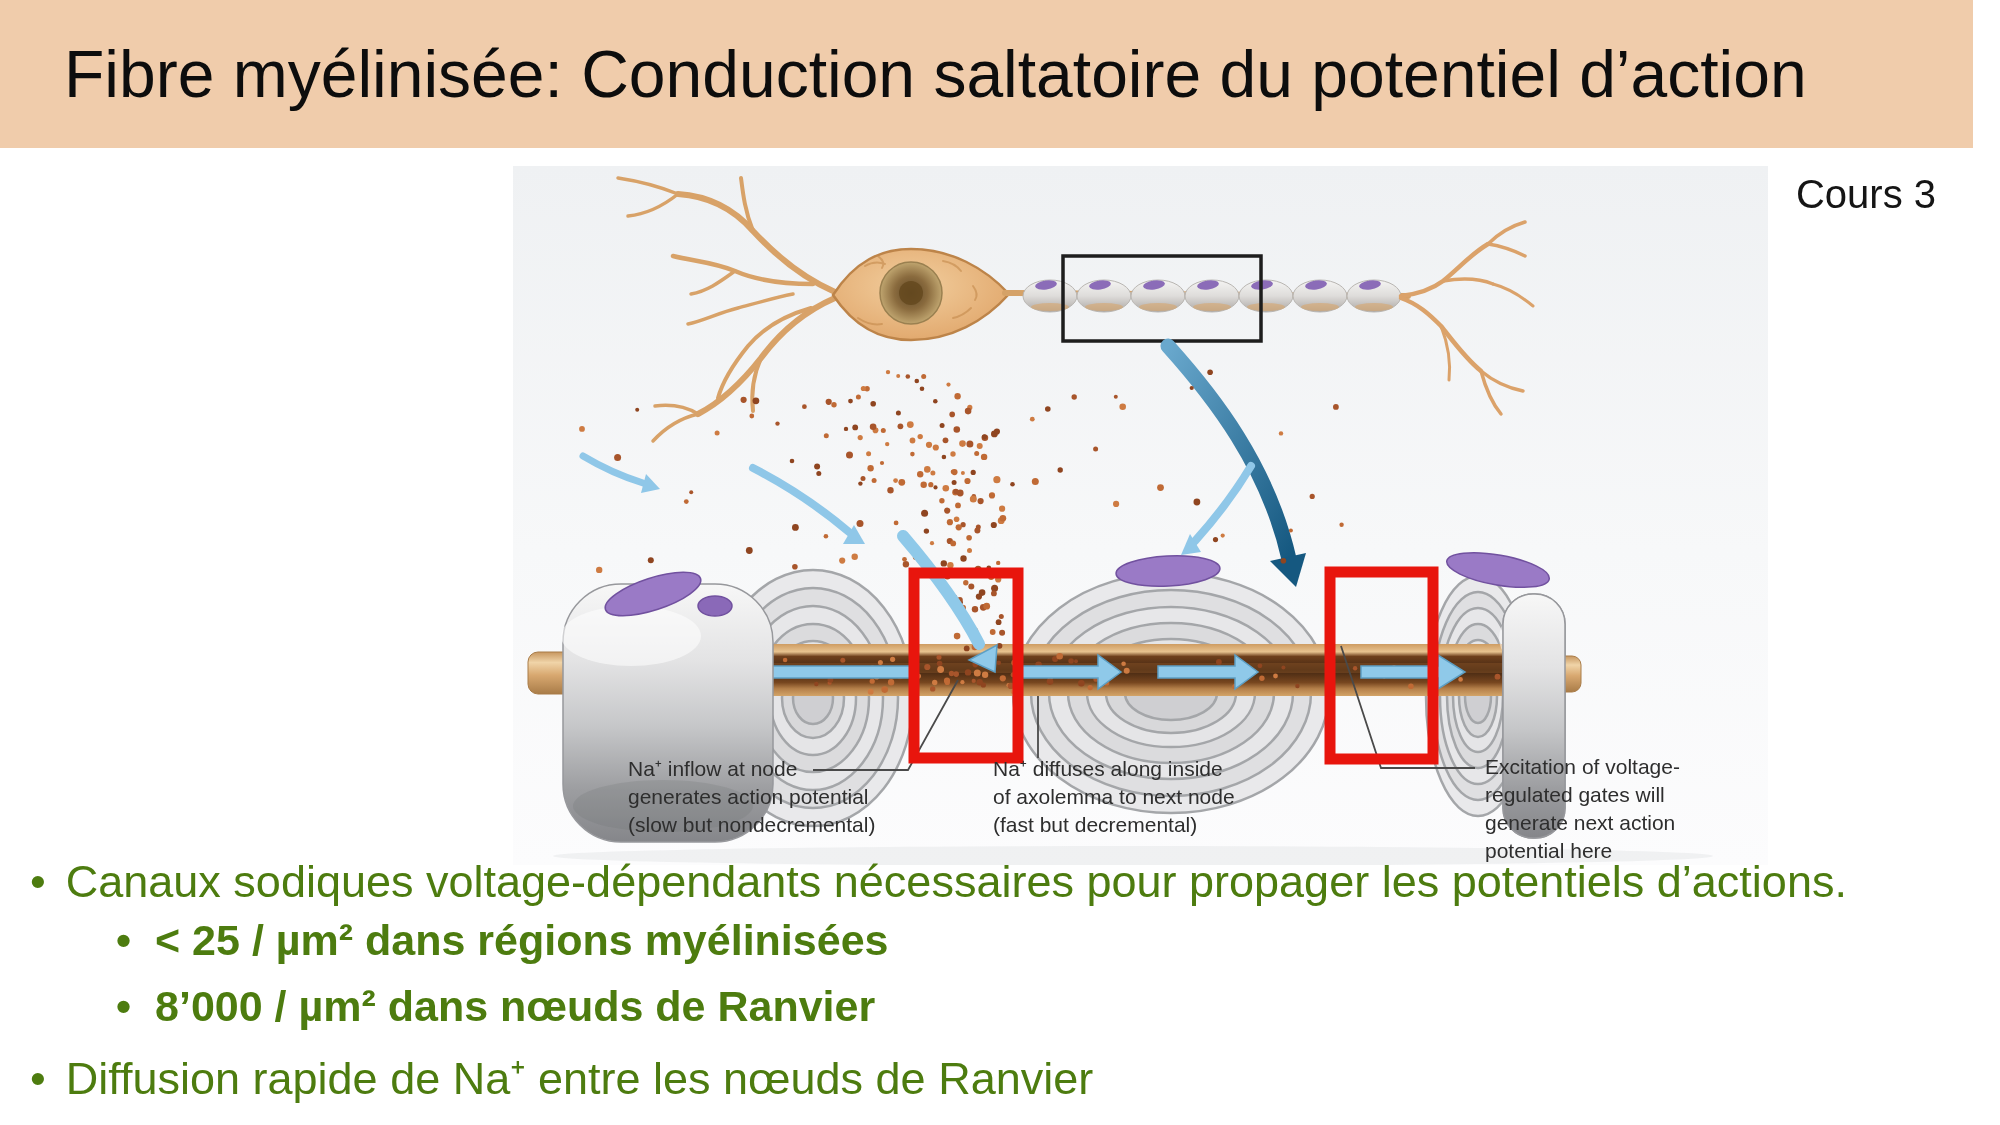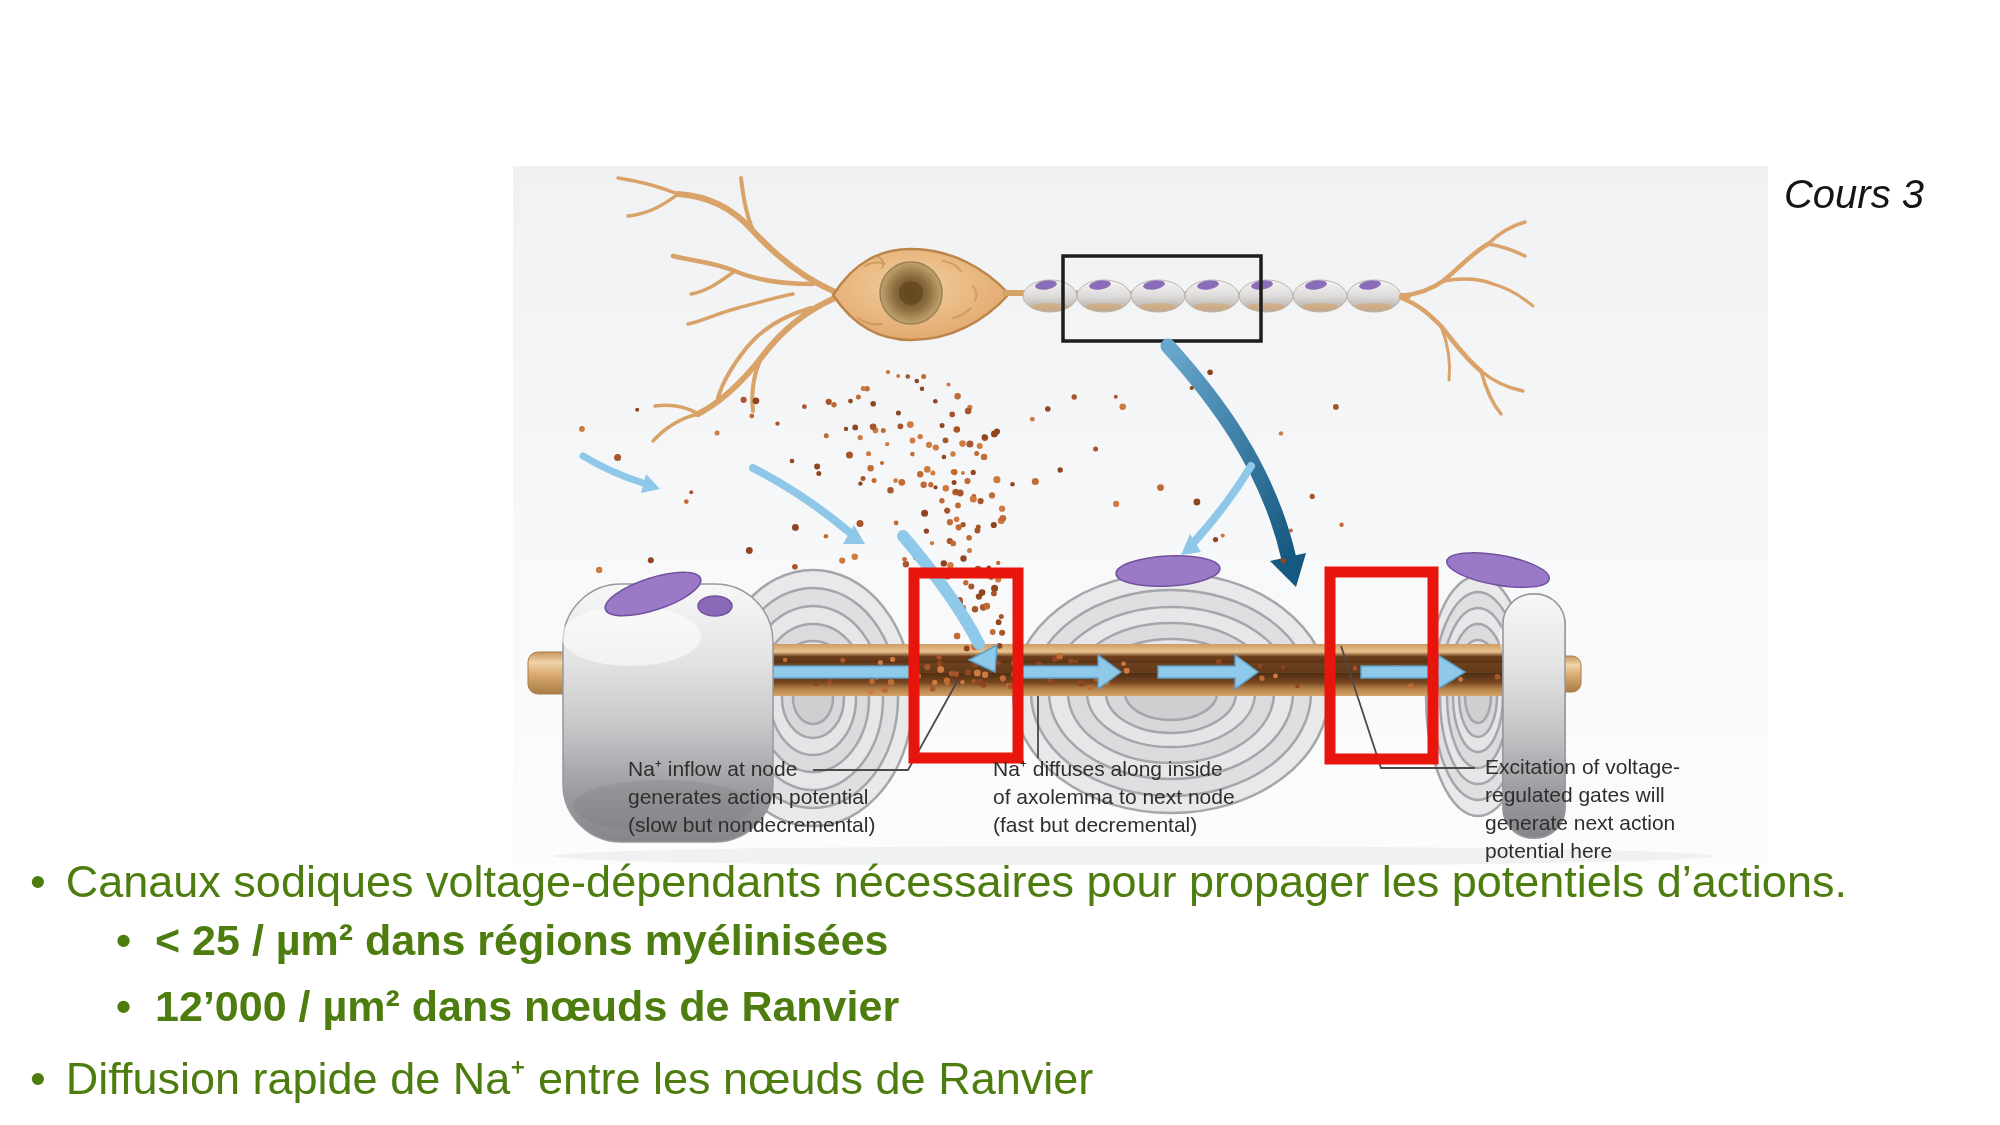--- a/index.html
+++ b/index.html
@@ -1,36 +1,39 @@
 <!DOCTYPE html>
 <html><head>
 <meta charset="utf-8">
 <style>
   html,body{margin:0;padding:0;background:#ffffff;}
   .slide{position:relative;width:2000px;height:1125px;background:#ffffff;overflow:hidden;
          font-family:"Liberation Sans",sans-serif;}
   .title-bar{position:absolute;left:0;top:0;width:1973px;height:148px;background:#F0CCAB;
              display:flex;align-items:center;}
   .title-bar h1{margin:0 0 0 64px;font-size:66px;font-weight:400;color:#0d0d0d;letter-spacing:0px;}
-  .course-label{position:absolute;top:172px;right:76px;font-size:40px;font-style:italic;color:#151515;margin-left:8px;}
+  .course-label{position:absolute;top:172px;right:64px;font-size:40px;color:#151515;margin-left:8px;}
   .figure-wrap{position:absolute;left:505px;top:158px;width:1255px;height:699px;margin:8px;}
   .figure-wrap svg{display:block;}
   .b{position:absolute;color:#4d7c0f;white-space:nowrap;line-height:1.15;}
   .b .mk::before{content:"\2022";}
   .b.main{left:30px;font-size:45px;}
   .b.sub{left:116px;font-size:43px;font-weight:bold;}
   .b.main .mk{margin-right:20px;}
   .b.sub .mk{margin-right:24px;}
   .cap{font-family:"Liberation Sans",sans-serif;font-size:21px;fill:#2e2e2e;}
 </style>
 </head>
 <body>
 
 <div class="slide">
 
+  <header class="title-bar">
+    <h1>Fibre myélinisée: Conduction saltatoire du potentiel d’action</h1>
+  </header>
 
   <div class="course-label">Cours 3</div>
 
   <figure class="figure-wrap">
   <svg id="fig-svg" width="1255" height="699" viewBox="0 0 1255 699" xmlns="http://www.w3.org/2000/svg">
     <defs>
       <linearGradient id="bgG" x1="0" y1="0" x2="0" y2="1">
         <stop offset="0" stop-color="#EFF1F3"></stop>
             <stop offset="0.55" stop-color="#F7F8F9"></stop>
             <stop offset="1" stop-color="#FCFCFD"></stop>
@@ -556,20 +559,20 @@
   </figure>
 
   <div>
     <div class="b main" style="top:856px;">
       <span class="mk"></span><span>Canaux sodiques voltage-dépendants nécessaires pour propager les potentiels d’actions.</span>
     </div>
     <div class="b sub" style="top:916px;">
       <span class="mk"></span><span>&lt; 25 / µm² dans régions myélinisées</span>
     </div>
     <div class="b sub" style="top:982px;">
-      <span class="mk"></span><span>12’000 / µm²  dans nœuds de Ranvier</span>
+      <span class="mk"></span><span>8’000 / µm²  dans nœuds de Ranvier</span>
     </div>
     <div class="b main" style="top:1053px;">
       <span class="mk"></span><span>Diffusion rapide de Na⁺ entre les nœuds de Ranvier</span>
     </div>
   </div>
 
 </div>
 
 </body></html>

